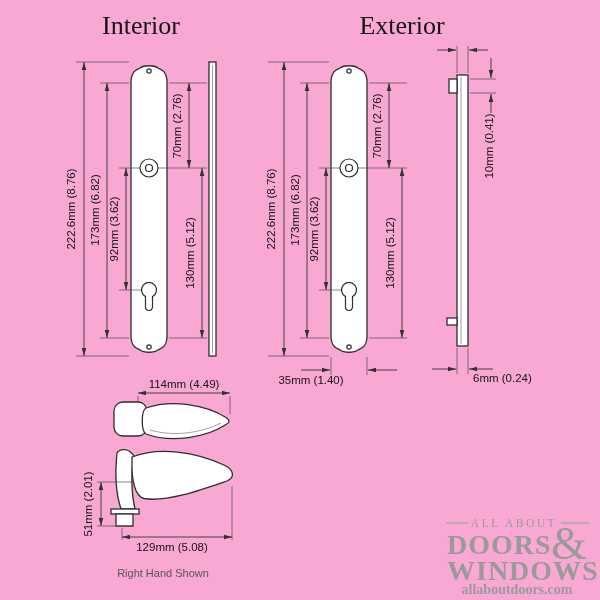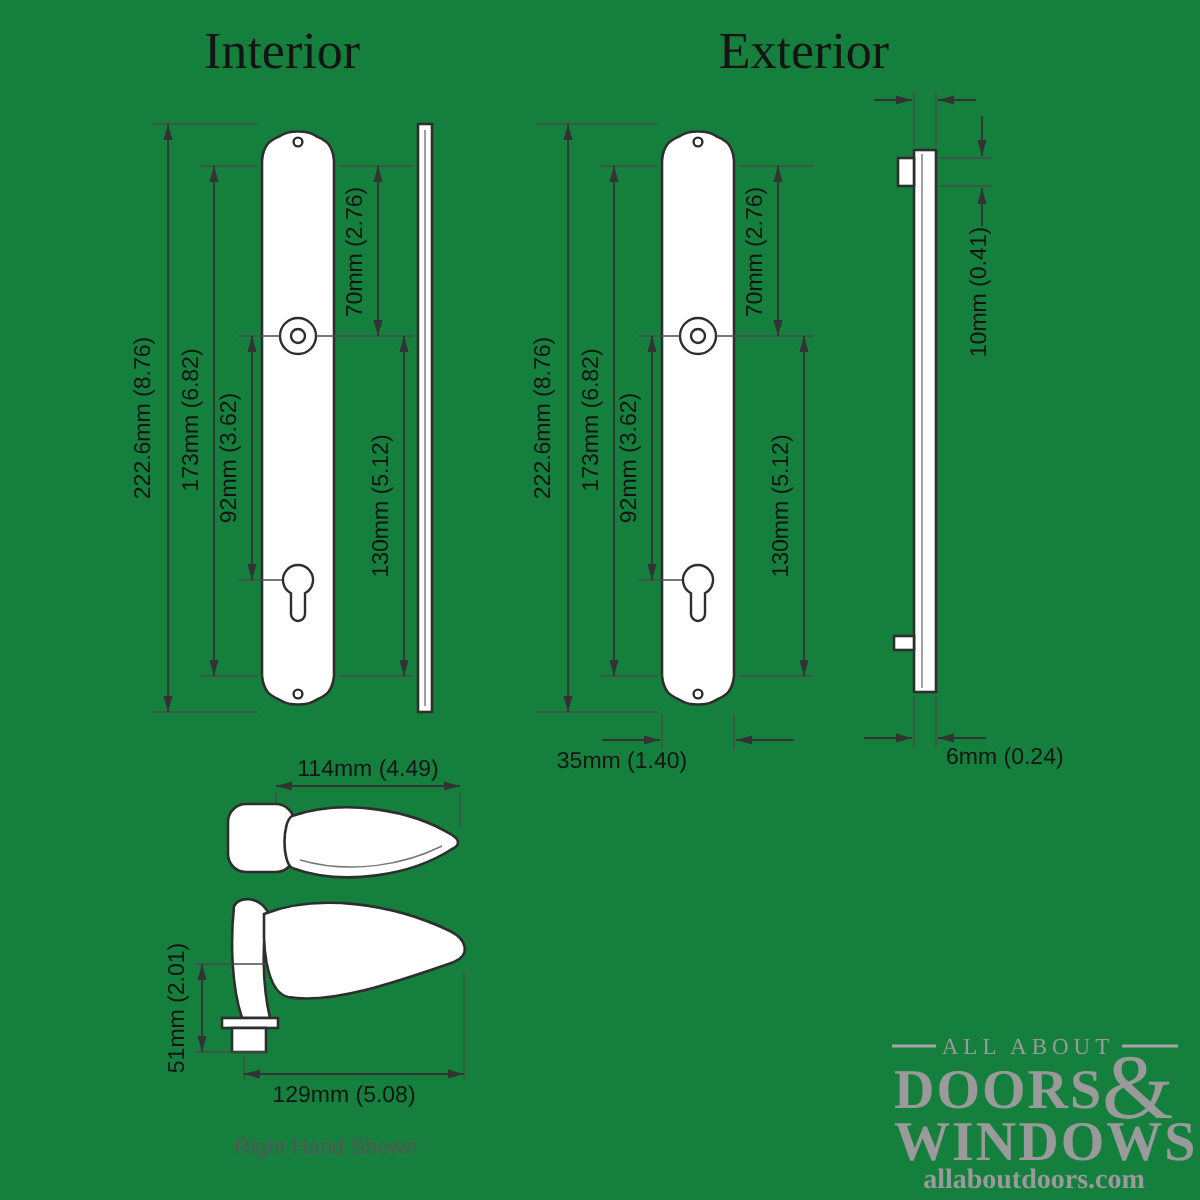--- a/index.html
+++ b/index.html
@@ -1,16 +1,16 @@
 <!DOCTYPE html>
 <html><head>
 <meta charset="utf-8">
 <style>
   html,body{margin:0;padding:0;background:#fff}
-  .stage{width:600px;height:600px;position:relative;background:#15803d;overflow:hidden}
+  .stage{width:600px;height:600px;position:relative;background:#f9a8d4;overflow:hidden}
   svg{display:block}
   .title{font:26px "Liberation Serif", serif;fill:#141414}
   .dimtext{font:11.5px "Liberation Sans", sans-serif;fill:#141414}
   .ext line{stroke:#4a4a4a;stroke-width:0.7}
   .dim line{stroke:#333;stroke-width:0.9;fill:none}
   .obj{fill:#fff;stroke:#2e2e2e;stroke-width:1.3}
   .objn{fill:none;stroke:#2e2e2e;stroke-width:1.2}
   .thin{fill:none;stroke:#777;stroke-width:0.7}
   .caption{font:11px "Liberation Sans", sans-serif;fill:#555}
   .logo-small{font:11.5px "Liberation Serif", serif;letter-spacing:2.5px;fill:#9a9a9a}

